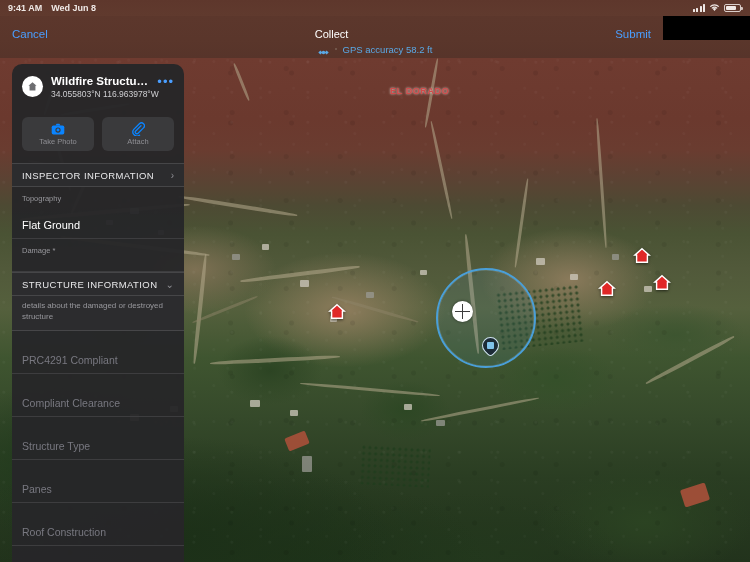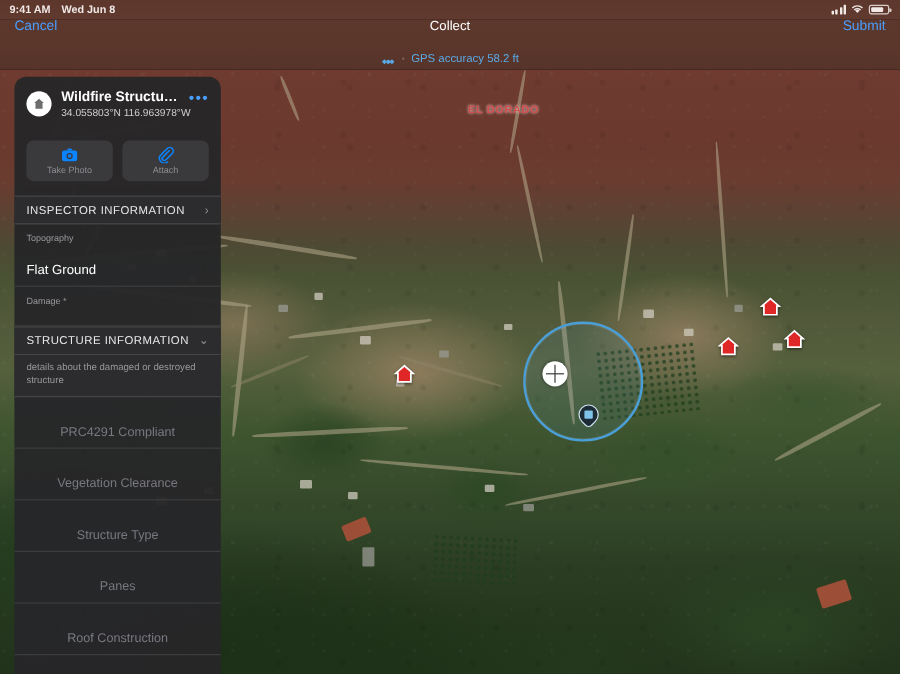--- a/index.html
+++ b/index.html
@@ -122,23 +122,23 @@
   .sig i:nth-child(3){height:6px}.sig i:nth-child(4){height:8px}
   .wifi { font-size:9px; line-height:1; }
   .batt {
     width:17px; height:8px; border:1px solid rgba(240,233,230,.85);
     border-radius:2px; position:relative; padding:1px;
   }
   .batt:after{content:"";position:absolute;right:-2.5px;top:2px;width:1.5px;height:3px;background:rgba(240,233,230,.8);border-radius:0 1px 1px 0;}
   .batt i{display:block;height:100%;width:80%;background:#f0e9e6;border-radius:1px;}
 
   #navbar {
-    position:absolute; left:0; top:16px; width:750px; height:24px;
+    position:absolute; left:0; top:16px; width:663px; height:24px;
     background:linear-gradient(180deg,#5c372c,#5a362b);
-    display:flex; align-items:flex-start; padding:0 12px;
+    display:flex; align-items:flex-end; padding:0 12px;
   }
   #navbar .nav-btn { font-size:11.5px; color:#4a9eff; cursor:pointer; }
   #navbar .nav-title {
     position:absolute; left:0; right:0; text-align:center;
     font-size:11px; color:#ffffff; pointer-events:none;
   }
   #navbar .nav-right { margin-left:auto; }
 
   #gpsbar {
     position:absolute; left:0; top:40px; width:750px; height:18px;
@@ -188,21 +188,21 @@
     border-top:.5px solid #464648; border-bottom:.5px solid #464648;
     background:#2c2c2e;
   }
   .section-head .st { font-size:9.5px; letter-spacing:.4px; color:#e8e8ea; flex:1; }
   .chev { color:#8e8e93; font-size:10px; }
   .section-sub { padding:5px 10px 7px 10px; font-size:8px; color:#98989d; line-height:1.35; background:#2c2c2e; border-bottom:.5px solid #464648;}
 
   .field { padding:7px 10px 7px 10px; border-bottom:.5px solid #3d3d3f; min-height:33px; }
   .field .fl { font-size:7.5px; color:#98989d; margin-bottom:2px; }
   .field .fv { font-size:11px; color:#ffffff;margin-top:16px; }
-  .field.empty { display:flex; align-items:center;justify-content:center; }
+  .field.empty { display:flex; align-items:center; }
   .field.empty .fv { font-size:10.5px; color:#787880; }
 </style>
 </head>
 <body>
 
 <div id="app">
 
   <div id="map">
     <div class="tex"></div>
 
@@ -385,21 +385,21 @@
     <div class="section-head">
       <span class="st">STRUCTURE INFORMATION</span>
       <span class="chev">⌄</span>
     </div>
     <div class="section-sub">details about the damaged or destroyed structure</div>
 
     <div class="field empty">
       <div class="fv">PRC4291 Compliant</div>
     </div>
     <div class="field empty">
-      <div class="fv">Vegetation Clearance</div>
+      <div class="fv">Compliant Clearance</div>
     </div>
     <div class="field empty">
       <div class="fv">Structure Type</div>
     </div>
     <div class="field empty">
       <div class="fv">Panes</div>
     </div>
     <div class="field empty">
       <div class="fv">Roof Construction</div>
     </div>

